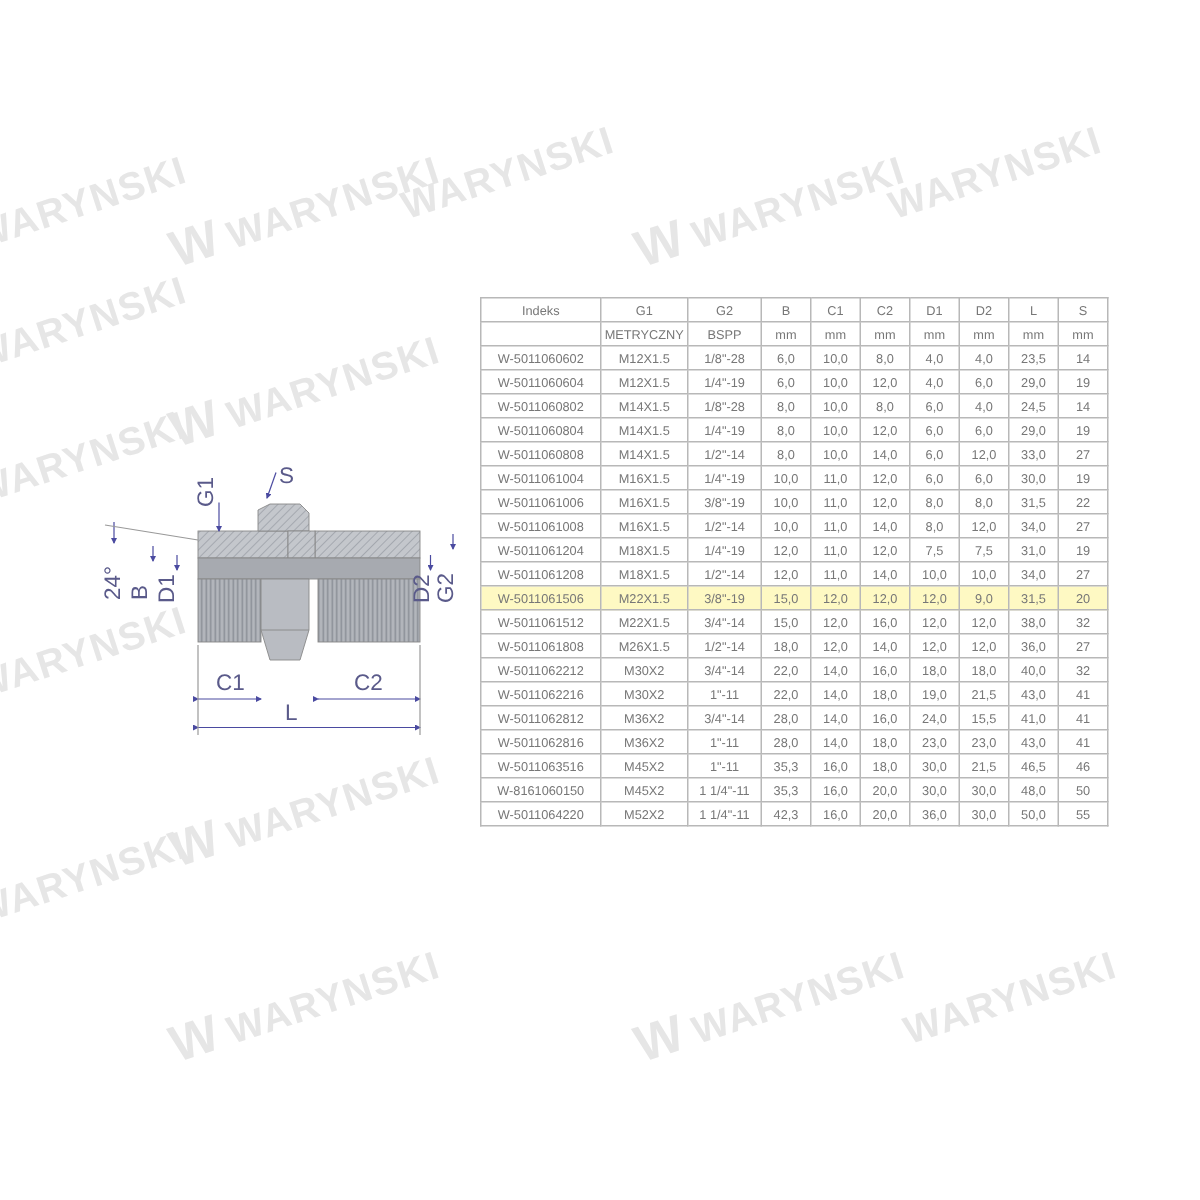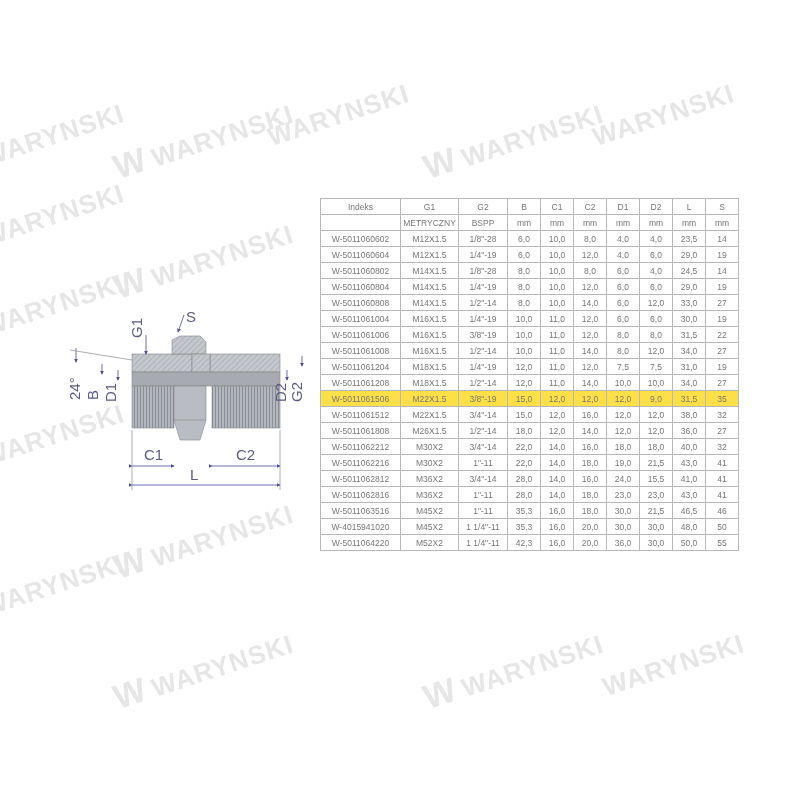--- a/index.html
+++ b/index.html
@@ -2,21 +2,21 @@
 <html><head>
 <meta charset="utf-8">
 <style>
   html, body { margin:0; padding:0; }
   body { width:800px; height:800px; background:#ffffff; position:relative; overflow:hidden; font-family:"Liberation Sans", sans-serif; }
   .wm { position:absolute; color:#e6e6e6; font-weight:bold; font-size:26px; letter-spacing:1px; transform:rotate(-18deg); white-space:nowrap; pointer-events:none; z-index:0; }
   .wm .w { font-size:34px; margin-right:6px; }
   #drawing { position:absolute; left:40px; top:300px; width:280px; height:200px; z-index:1; }
   #spec-table { position:absolute; left:320px; top:176px; border-collapse:collapse; z-index:1;margin-top:22px; }
   #spec-table td { border:1px solid #b8b8b8; height:15px; padding:0; font-size:8.5px; color:#777; text-align:center; white-space:nowrap; background:rgba(255,255,255,0.6); }
-  #spec-table tr.highlight td { background:#fde047; }
+  #spec-table tr.highlight td { background:#fef9c3; }
   .c0{width:79px}.c1{width:57px}.c2{width:48px}.cn{width:32px}
 </style>
 </head>
 <body>
 
 <div>
   <div class="wm" style="left:-20px;top:120px"><span>WARYNSKI</span></div>
   <div class="wm" style="left:110px;top:120px"><span class="w">W</span><span>WARYNSKI</span></div>
   <div class="wm" style="left:265px;top:100px"><span>WARYNSKI</span></div>
   <div class="wm" style="left:420px;top:120px"><span class="w">W</span><span>WARYNSKI</span></div>
@@ -241,21 +241,21 @@
       <tr class="highlight">
         <td class="c0">W-5011061506</td>
         <td class="c1">M22X1.5</td>
         <td class="c2">3/8"-19</td>
         <td class="cn">15,0</td>
         <td class="cn">12,0</td>
         <td class="cn">12,0</td>
         <td class="cn">12,0</td>
         <td class="cn">9,0</td>
         <td class="cn">31,5</td>
-        <td class="cn">35</td>
+        <td class="cn">20</td>
       </tr>
       <tr>
         <td class="c0">W-5011061512</td>
         <td class="c1">M22X1.5</td>
         <td class="c2">3/4"-14</td>
         <td class="cn">15,0</td>
         <td class="cn">12,0</td>
         <td class="cn">16,0</td>
         <td class="cn">12,0</td>
         <td class="cn">12,0</td>
@@ -328,21 +328,21 @@
         <td class="c2">1"-11</td>
         <td class="cn">35,3</td>
         <td class="cn">16,0</td>
         <td class="cn">18,0</td>
         <td class="cn">30,0</td>
         <td class="cn">21,5</td>
         <td class="cn">46,5</td>
         <td class="cn">46</td>
       </tr>
       <tr>
-        <td class="c0">W-4015941020</td>
+        <td class="c0">W-8161060150</td>
         <td class="c1">M45X2</td>
         <td class="c2">1 1/4"-11</td>
         <td class="cn">35,3</td>
         <td class="cn">16,0</td>
         <td class="cn">20,0</td>
         <td class="cn">30,0</td>
         <td class="cn">30,0</td>
         <td class="cn">48,0</td>
         <td class="cn">50</td>
       </tr>

